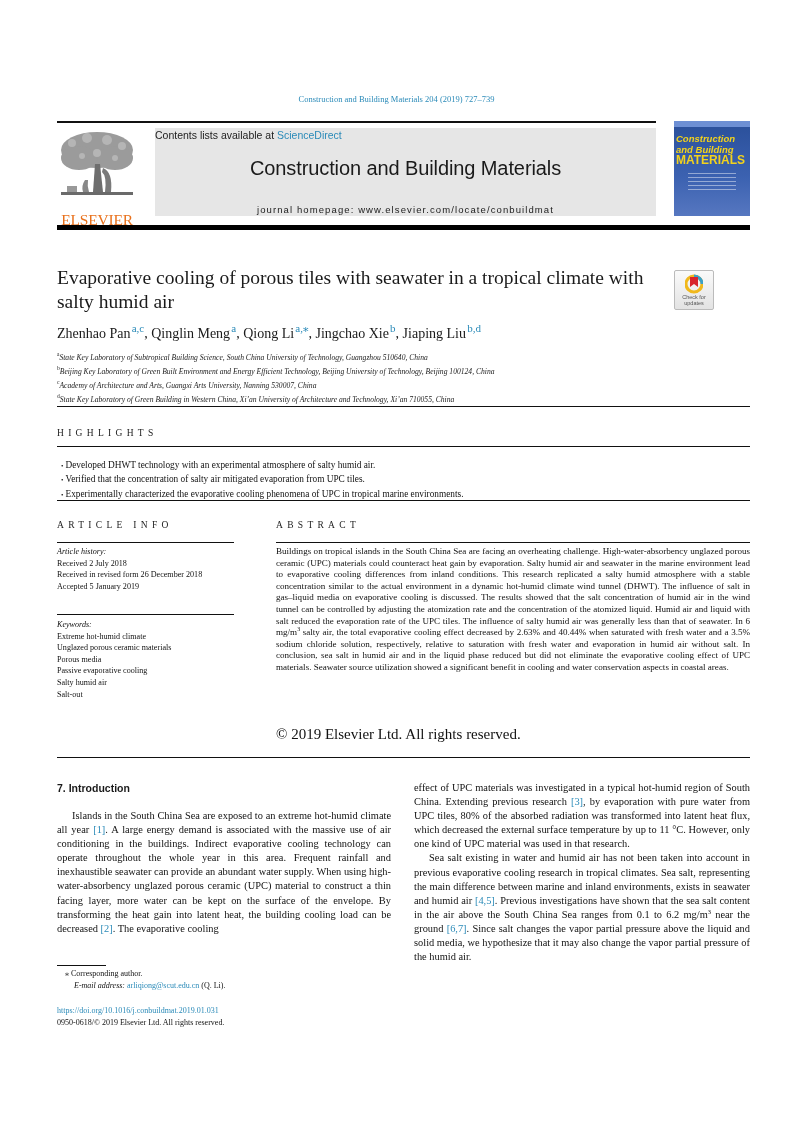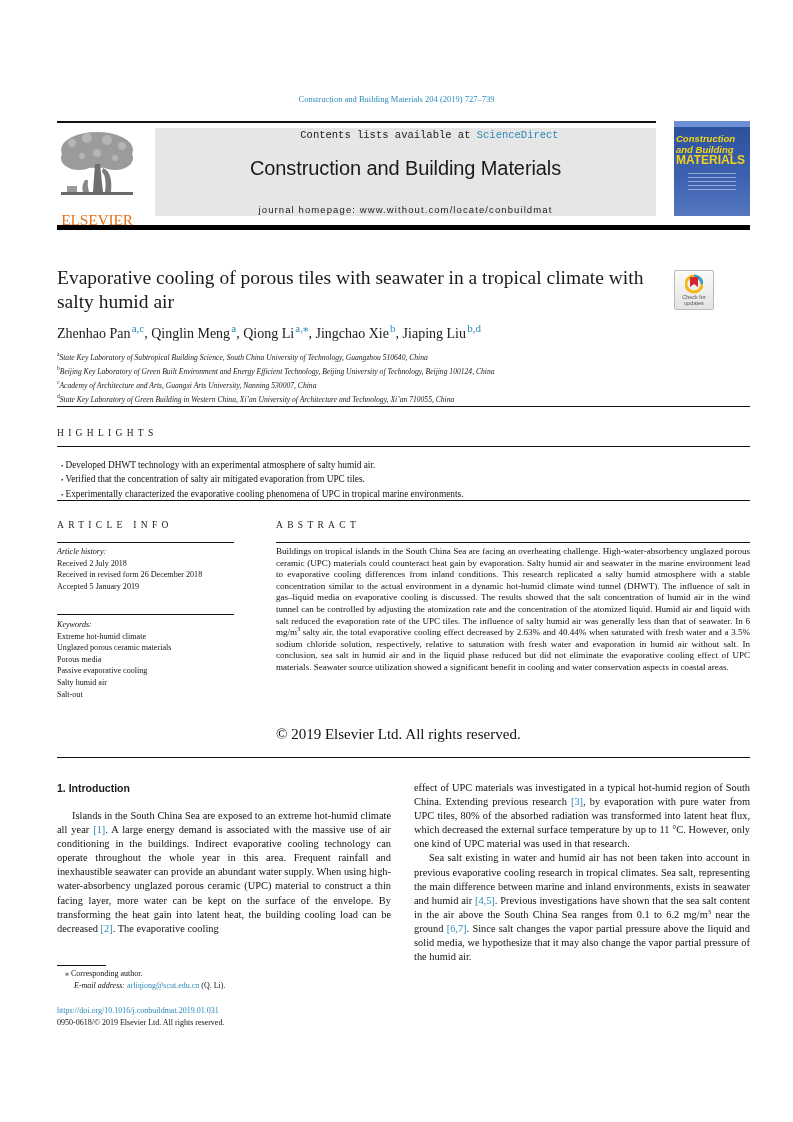--- a/index.html
+++ b/index.html
@@ -13,22 +13,22 @@
     
     #running-head { left: 0; width: 793px; top: 94px; text-align: center; font-size: 8.5px; color: #2a8ab8; }
 
     
     #masthead-topline { left: 57px; width: 599px; top: 121px; height: 1.5px; background: #111; }
     #elsevier-logo { left: 57px; top: 128px; width: 80px; height: 90px; }
     #elsevier-tree { width: 80px; height: 74px; }
     #elsevier-word { position: absolute; left: 0; top: 75px; width: 80px; text-align: center;
       color: #e9711c; font-size: 15.5px; letter-spacing: -0.2px; font-family: "Liberation Serif", serif; margin-top: 8px; }
     #masthead-box { left: 155px; top: 128px; width: 501px; height: 88px; background: #e6e6e6; }
-    #contents-line { position: absolute; left: 0; width: 100%; top: 1px; text-align: center; font-size: 10.5px;
-      font-family: Liberation Mono, monospace; color: #222; padding-left: 24px; }
+    #contents-line { position: absolute; left: 0; width: 100%; top: 1px; font-size: 10.5px;
+      font-family: Liberation Sans, sans-serif; color: #222; }
     #journal-title { position: absolute; left: 0; width: 100%; top: 29px; text-align: center; font-size: 20px;
       font-family: "Liberation Sans", sans-serif; color: #1a1a1a; letter-spacing: -0.1px; }
     #homepage-line { position: absolute; left: 0; width: 100%; top: 76px; text-align: center; font-size: 9.5px;
       font-family: "Liberation Sans", sans-serif; letter-spacing: 1.1px; color: #222; }
     #journal-cover { left: 674px; top: 121px; width: 76px; height: 95px;
       background: linear-gradient(180deg, #2a4f9a 0%, #3c62b1 60%, #5677c0 100%); overflow: hidden; }
     #journal-cover .cover-top { position: absolute; left: 0; top: 0; width: 100%; height: 6px; background: #6d8fd4; }
     #journal-cover .cover-title { position: absolute; left: 2px; top: 12px; width: 72px; text-align: left;
       font-family: "Liberation Sans", sans-serif; font-weight: bold; font-style: italic; color: #f2d21c;
       font-size: 9.5px; line-height: 11px; }
@@ -115,21 +115,21 @@
   </svg>
   <div id="elsevier-word">ELSEVIER</div>
 </div>
 
 <div id="masthead-box" class="abs">
   <div id="contents-line">
     <span>Contents lists available at </span><span class="link">ScienceDirect</span>
   </div>
   <div id="journal-title">Construction and Building Materials</div>
   <div id="homepage-line">
-    <span>journal homepage: </span><span>www.without.com/locate/conbuildmat</span>
+    <span>journal homepage: </span><span>www.elsevier.com/locate/conbuildmat</span>
   </div>
 </div>
 
 <div id="journal-cover" class="abs">
   <div class="cover-top"></div>
   <div class="cover-title">
     <div>Construction</div>
     <div>and Building</div>
     <div class="big">MATERIALS</div>
   </div>
@@ -204,21 +204,21 @@
   <div>Salt-out</div>
 </div>
 
 <div class="abs spaced-head" style="left:276px; top:520px;">ABSTRACT</div>
 <div id="abstract-rule" class="abs"></div>
 <div id="abstract-text" class="abs"><span>Buildings on tropical islands in the South China Sea are facing an overheating challenge. High-water-absorbency unglazed porous ceramic (UPC) materials could counteract heat gain by evaporation. Salty humid air and seawater in the marine environment lead to evaporative cooling differences from inland conditions. This research replicated a salty humid atmosphere with a stable concentration similar to the actual environment in a dynamic hot-humid climate wind tunnel (DHWT). The influence of salt in gas–liquid media on evaporative cooling is discussed. The results showed that the salt concentration of humid air in the wind tunnel can be controlled by adjusting the atomization rate and the concentration of the atomized liquid. Humid air and liquid with salt reduced the evaporation rate of the UPC tiles. The influence of salty humid air was generally less than that of seawater. In 6 mg/m</span><sup style="font-size:6px;line-height:0;">3</sup><span> salty air, the total evaporative cooling effect decreased by 2.63% and 40.44% when saturated with fresh water and a 3.5% sodium chloride solution, respectively, relative to saturation with fresh water and evaporation in humid air without salt. In conclusion, sea salt in humid air and in the liquid phase reduced but did not eliminate the evaporative cooling effect of UPC materials. Seawater source utilization showed a significant benefit in cooling and water conservation aspects in coastal areas.</span></div>
 <div id="abstract-copyright" class="abs">© 2019 Elsevier Ltd. All rights reserved.</div>
 
 <div class="abs hr-full" style="top:757px;"></div>
 
-<div id="intro-heading" class="abs">1. Introduction</div>
+<div id="intro-heading" class="abs">7. Introduction</div>
 <div id="col-left" class="abs col">
   <p><span>Islands in the South China Sea are exposed to an extreme hot-humid climate all year </span><span class="link">[1]</span><span>. A large energy demand is associated with the massive use of air conditioning in the buildings. Indirect evaporative cooling technology can operate throughout the whole year in this area. Frequent rainfall and inexhaustible seawater can provide an abundant water supply. When using high-water-absorbency unglazed porous ceramic (UPC) material to construct a thin facing layer, more water can be kept on the surface of the envelope. By transforming the heat gain into latent heat, the building cooling load can be decreased </span><span class="link">[2]</span><span>. The evaporative cooling</span></p>
 </div>
 <div id="col-right" class="abs col">
   <p class="noindent"><span>effect of UPC materials was investigated in a typical hot-humid region of South China. Extending previous research </span><span class="link">[3]</span><span>, by evaporation with pure water from UPC tiles, 80% of the absorbed radiation was transformed into latent heat flux, which decreased the external surface temperature by up to 11&nbsp;°C. However, only one kind of UPC material was used in that research.</span></p>
   <p><span>Sea salt existing in water and humid air has not been taken into account in previous evaporative cooling research in tropical climates. Sea salt, representing the main difference between marine and inland environments, exists in seawater and humid air </span><span class="link">[4,5]</span><span>. Previous investigations have shown that the sea salt content in the air above the South China Sea ranges from 0.1 to 6.2 mg/m</span><sup>3</sup><span> near the ground </span><span class="link">[6,7]</span><span>. Since salt changes the vapor partial pressure above the liquid and solid media, we hypothesize that it may also change the vapor partial pressure of the humid air.</span></p>
 </div>
 
 <div id="footnote-rule" class="abs"></div>
 <div id="footnotes" class="abs">

